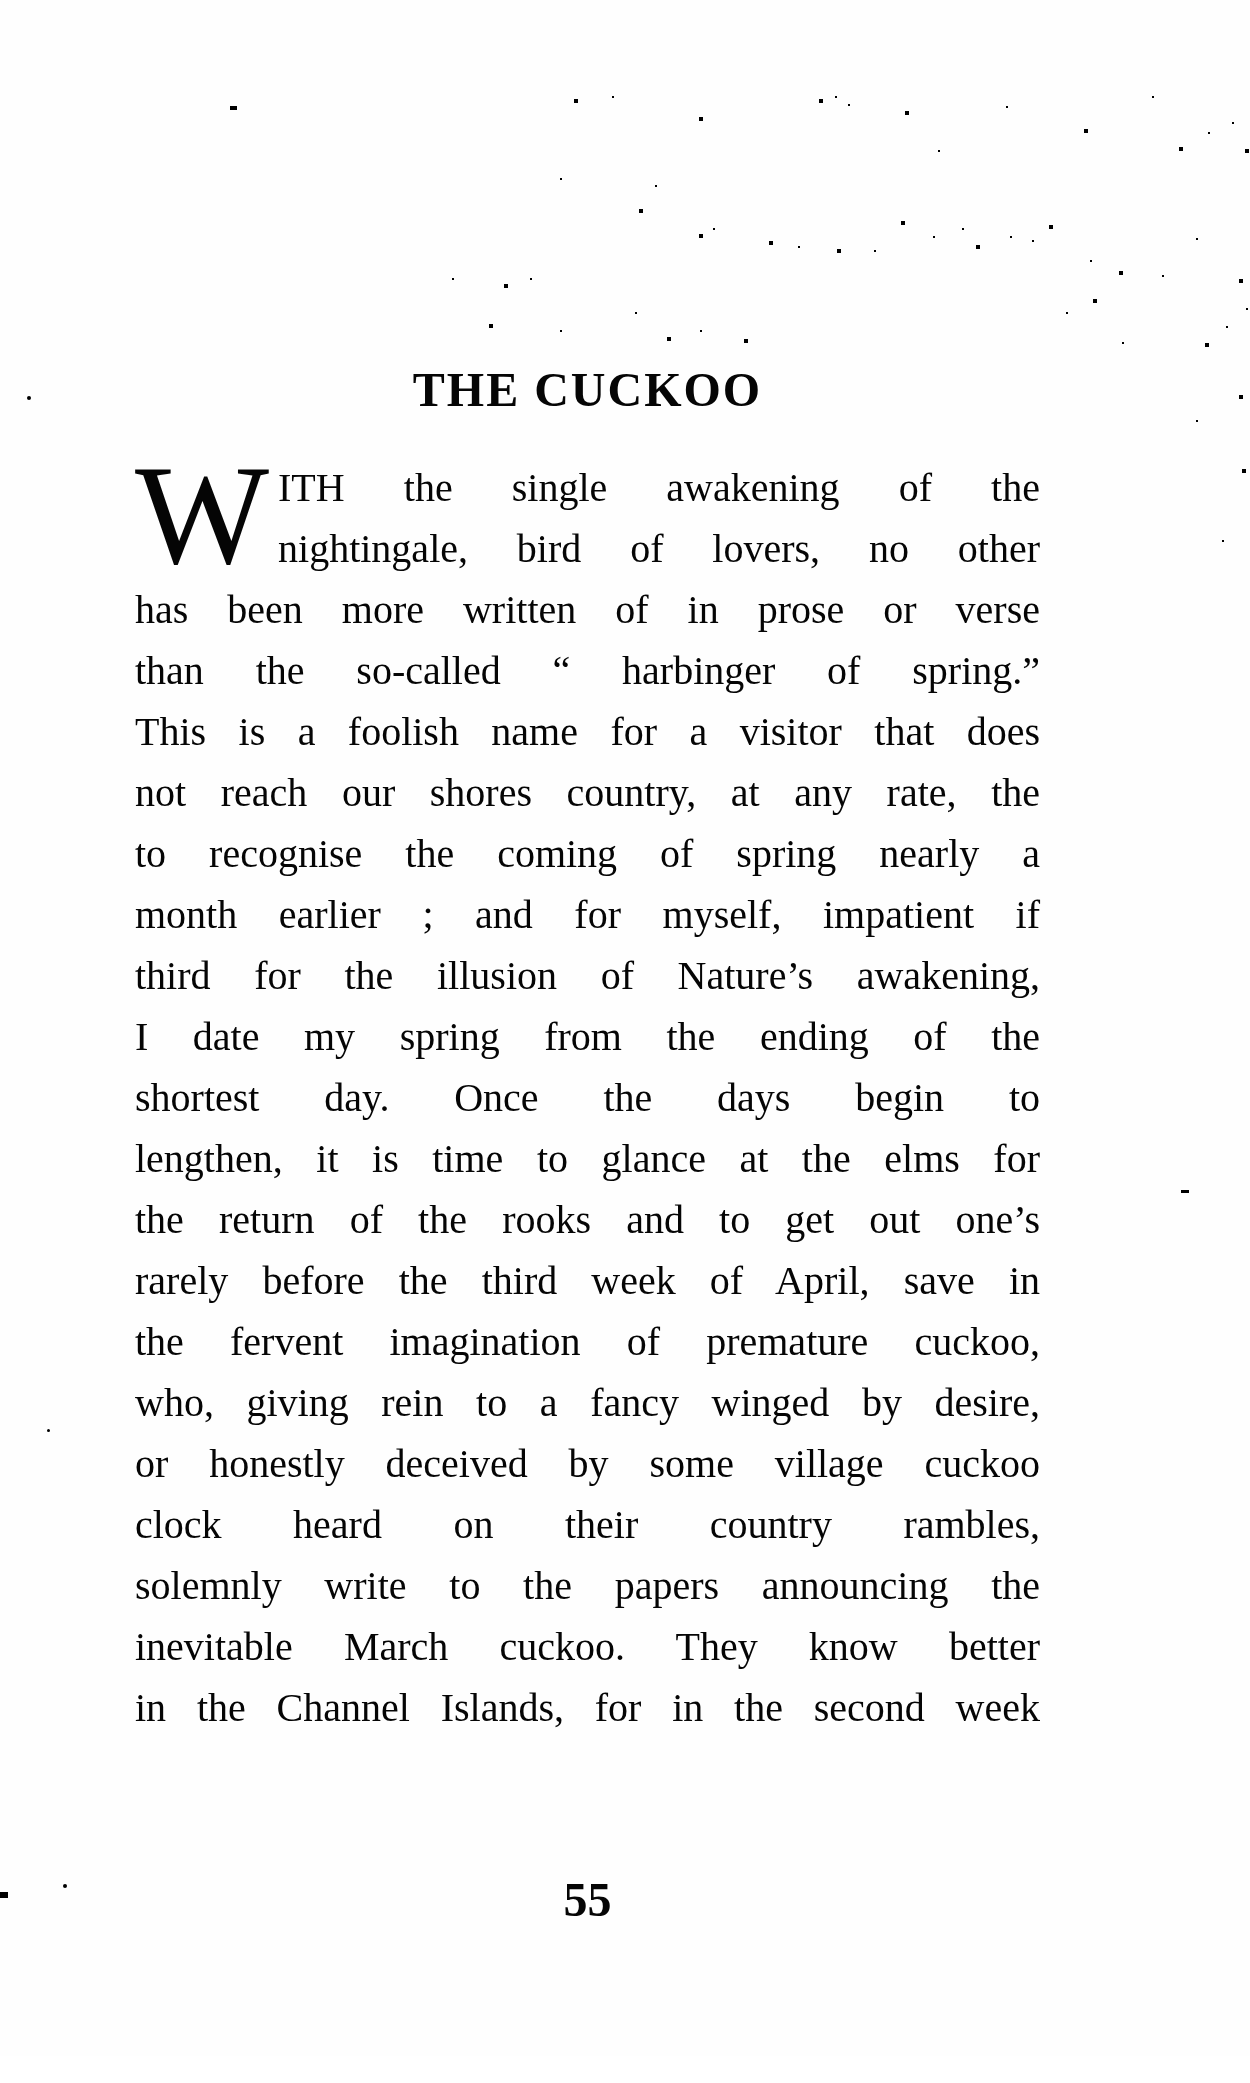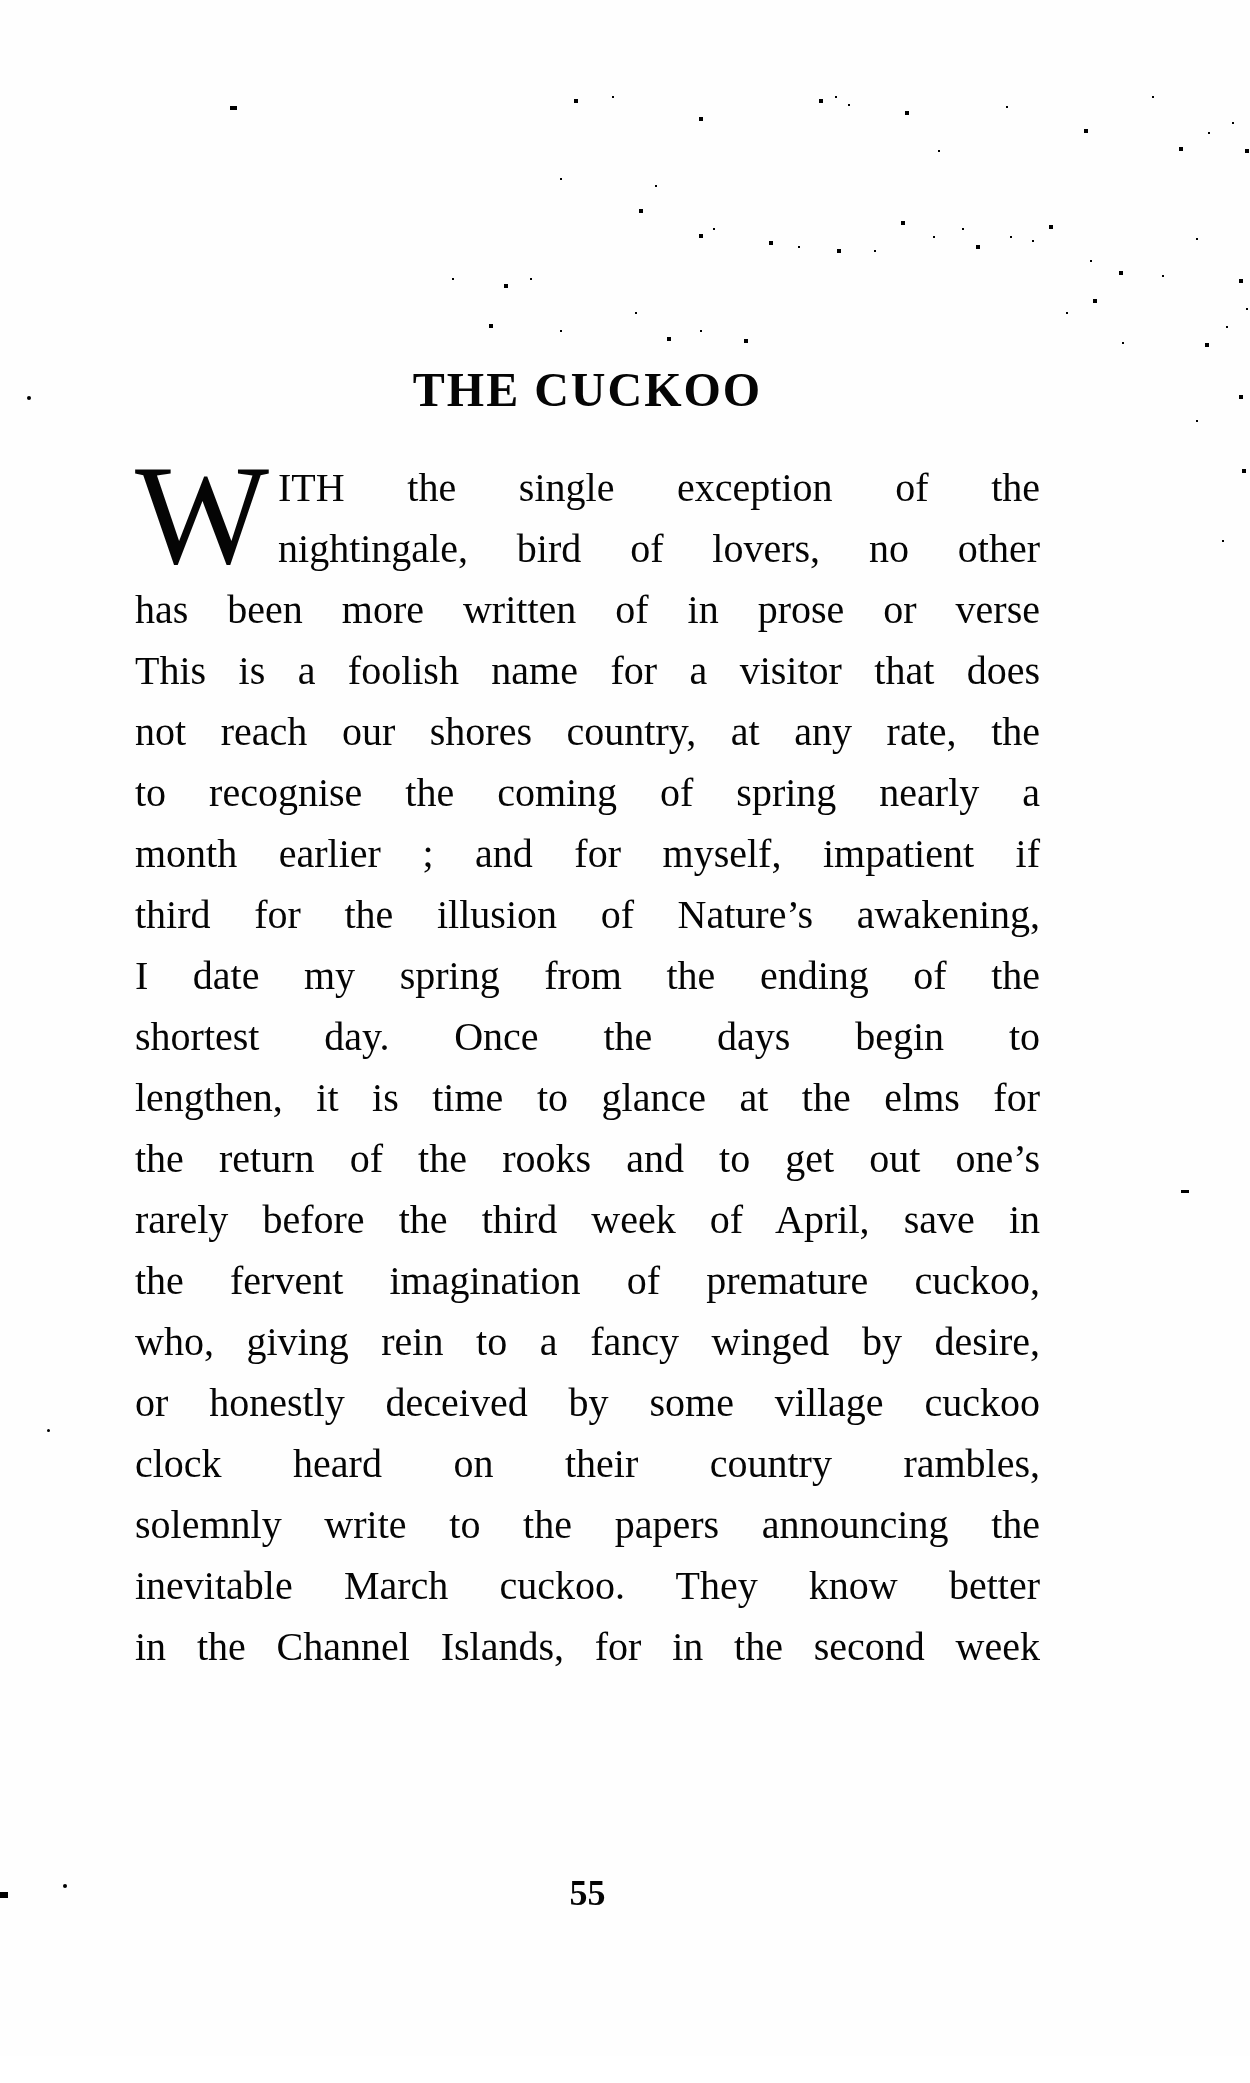--- a/index.html
+++ b/index.html
@@ -37,21 +37,21 @@
   .line{
     text-align:justify;
     text-align-last:justify;
     -moz-text-align-last:justify;
   }
   .line .it{font-style:italic;}
   .page-number{
     position:absolute;
     top:1872px;left:135px;width:905px;
     text-align:center;
-    font-size:36px;
+    font-size:48px;
     font-weight:bold;
   }
   
   .speckles{
     position:absolute;top:0;left:0;width:2px;height:2px;background:transparent;
     box-shadow:
       575px 100px 0 1px #000, 612px 96px 0 #000, 700px 118px 0 1px #000,
       820px 100px 0 1px #000, 835px 96px 0 #000, 848px 104px 0 #000,
       906px 112px 0 1px #000, 938px 150px 0 #000, 1006px 106px 0 #000,
       1085px 130px 0 1px #000, 1152px 96px 0 #000, 1180px 148px 0 1px #000,
@@ -90,23 +90,24 @@
   <div class="mark mark-dash-right"></div>
   <div class="mark mark-edge-bottom"></div>
   <div class="mark mark-dot-bottom"></div>
   <div class="mark mark-dot-mid"></div>
 
   <div class="title">THE CUCKOO</div>
 
   <div class="paragraph">
     <span class="dropcap">W</span>
 
-  <div class="line"><span>ITH the single exception of the</span></div>
+  <div class="line"><span>ITH the single awakening of the</span></div>
       <div class="line"><span>nightingale, bird of lovers, no other</span></div>
       <div class="line"><span>has been more written of in prose or verse</span></div>
+      <div class="line"><span>than the so-called “ harbinger of spring.”</span></div>
       <div class="line"><span>This is a foolish name for a visitor that does</span></div>
       <div class="line"><span>not reach our shores country, at any rate, the</span></div>
       <div class="line"><span>to recognise the coming of spring nearly a</span></div>
       <div class="line"><span>month earlier ; and for myself, impatient if</span></div>
       <div class="line"><span>third for the illusion of Nature’s awakening,</span></div>
       <div class="line"><span>I date my spring from the ending of the</span></div>
       <div class="line"><span>shortest day. Once the days begin to</span></div>
       <div class="line"><span>lengthen, it is time to glance at the elms for</span></div>
       <div class="line"><span>the return of the rooks and to get out one’s</span></div>
       <div class="line"><span>rarely before the third week of April, save in</span></div>

